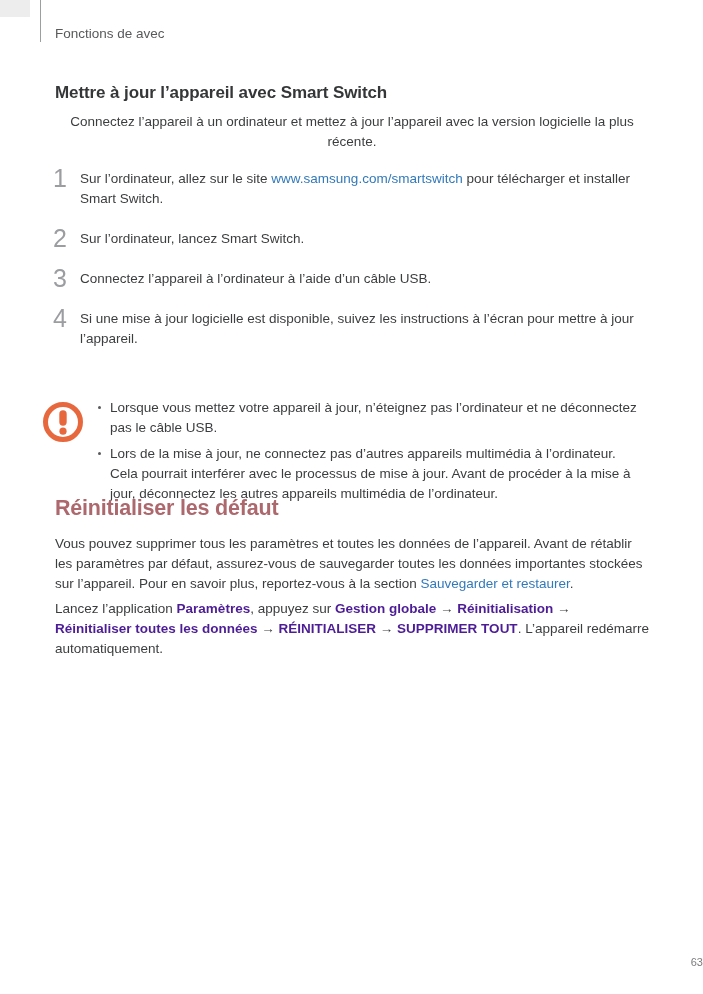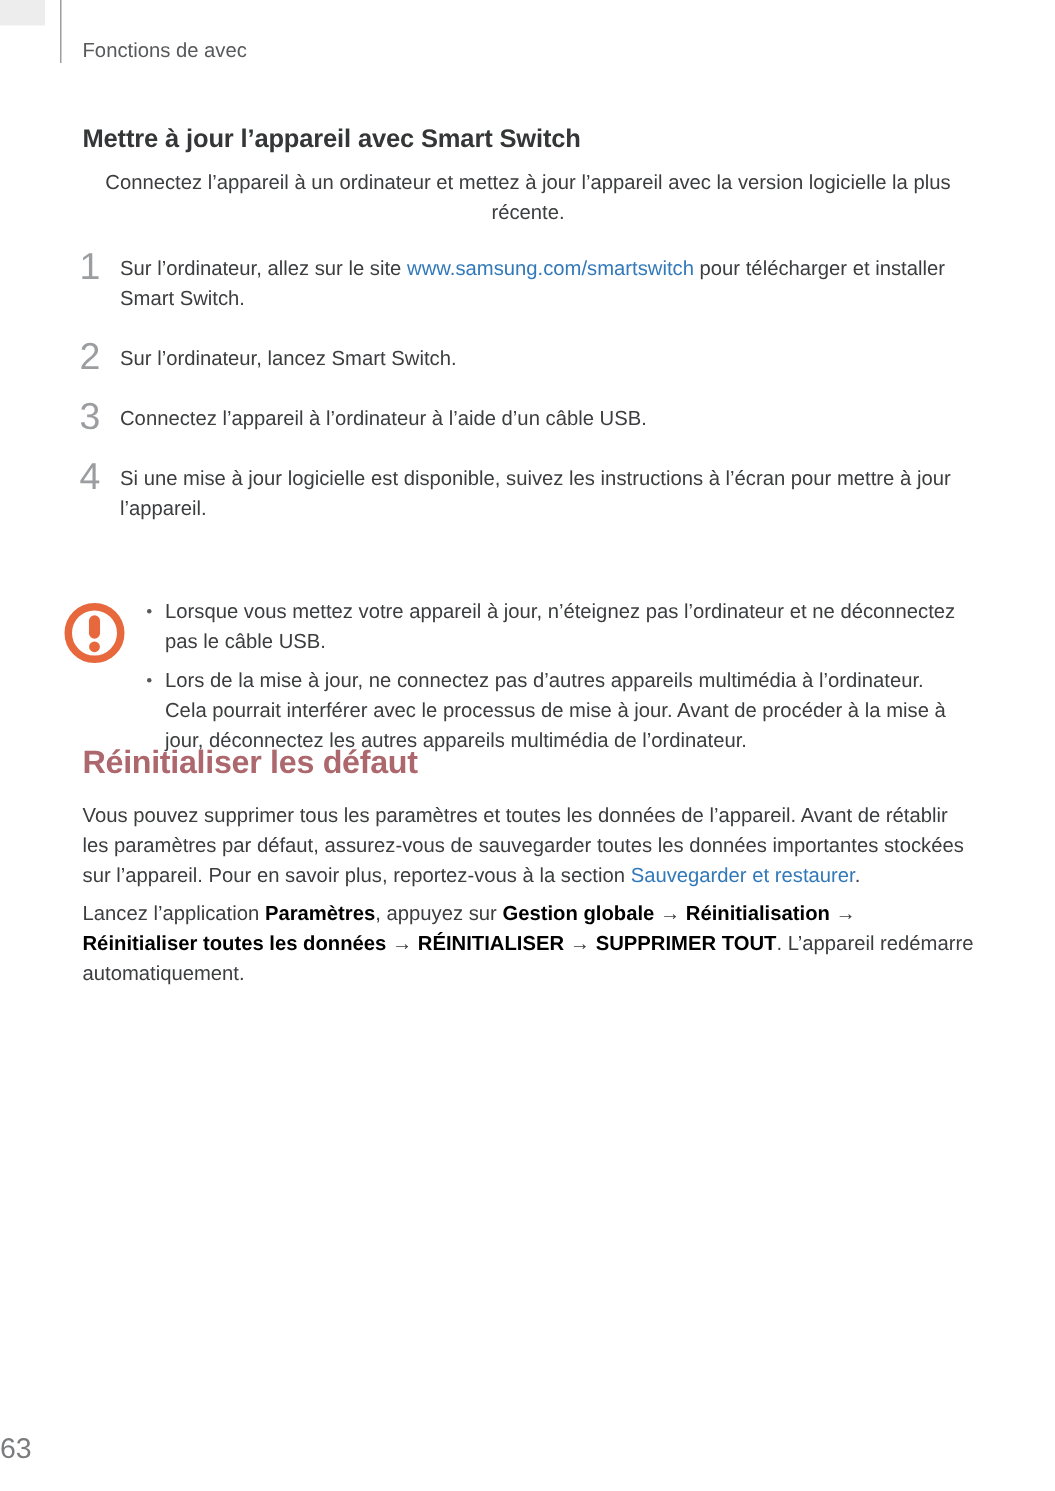--- a/index.html
+++ b/index.html
@@ -35,24 +35,24 @@
   .warning-item { position: relative; padding-left: 13px; font-size: 13.5px; line-height: 20px; color: #3c3d3f; }
   .warning-item + .warning-item { margin-top: 6px; }
   .bullet { position: absolute; left: 1px; top: 8px; width: 3px; height: 3px; border-radius: 50%; background: #58595b; }
 
   
   .h1 { position: absolute; left: 55px; top: 496px; margin: 0; font-size: 21.5px; font-weight: bold; color: #ad686d; letter-spacing: -0.2px; }
   .p-reset1 { position: absolute; left: 55px; top: 534px; width: 594px; }
   .p-reset2 { position: absolute; left: 55px; top: 599px; width: 594px; }
 
   .seg-link { color: #3279ba; }
-  .seg-bold { font-weight: bold; color: #000000; }
+  .seg-bold { font-weight: bold; color: #4c1d95; }
 
   
-  .page-number { position: absolute; left: 0; top: 956px; width: 100%; text-align: left; font-size: 19px; color: #7b7c7e; }
+  .page-number { position: absolute; left: 0; top: 956px; width: 100%; text-align: right; font-size: 11px; color: #7b7c7e; }
 </style>
 </head>
 <body>
 
 <div class="page">
 
   <div class="corner-box"></div>
   <div class="header-rule"></div>
   <div class="chapter">Fonctions de avec</div>
 

